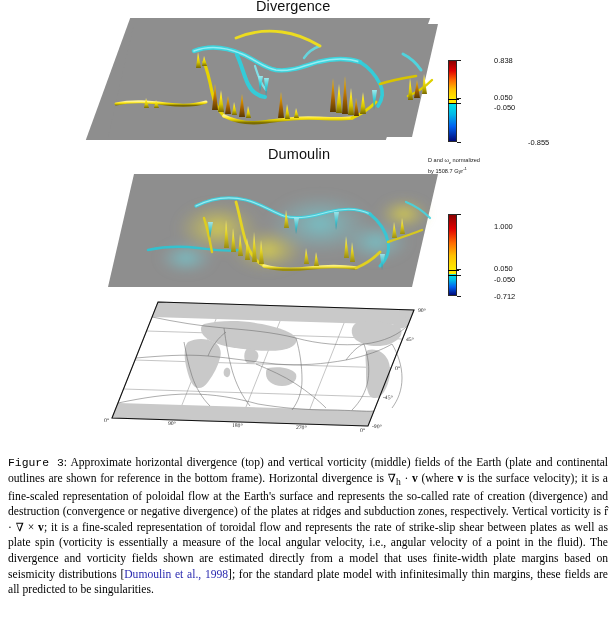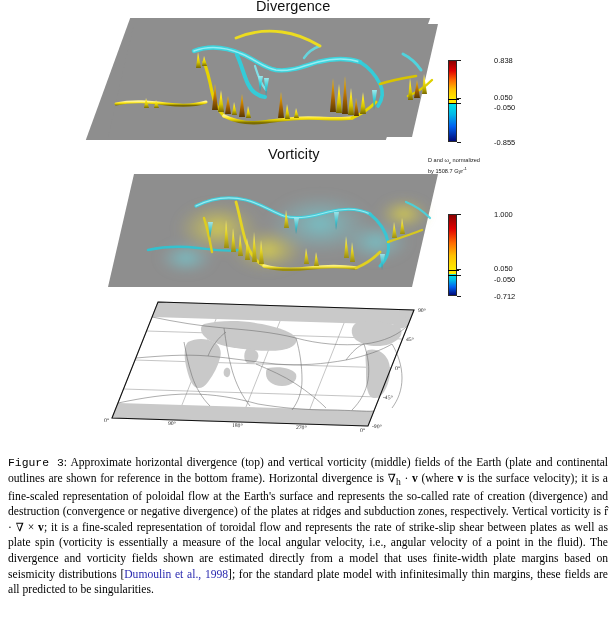--- a/index.html
+++ b/index.html
@@ -248,29 +248,29 @@
     <div class="cbar" id="cbar-d" style="background: linear-gradient(rgb(139, 0, 0) 0%, rgb(224, 0, 0) 12.1%, rgb(255, 106, 0) 24.2%, rgb(255, 192, 0) 35.37%, rgb(255, 232, 0) 46.54%, rgb(255, 232, 0) 52.45%, rgb(0, 228, 234) 53.4%, rgb(0, 184, 232) 66.72%, rgb(0, 96, 240) 81.93%, rgb(0, 10, 120) 100%);">
       <div class="cbar-zeroband" id="zband-d" style="top: 38.1666px; height: 4.84347px;"></div>
     </div>
     <div class="tick" id="tick-d-max" style="top: 0px;"></div>
     <div class="tick" id="tick-d-pz" style="top: 38.1666px;"></div>
     <div class="tick" id="tick-d-nz" style="top: 43.01px;"></div>
     <div class="tick" id="tick-d-min" style="top: 82px;"></div>
     <div class="cbar-label" id="lab-d-max" style="top: 0px;">0.838</div>
     <div class="cbar-label" id="lab-d-pz" style="top: 37.1666px;">0.050</div>
     <div class="cbar-label" id="lab-d-nz" style="top: 47.01px;">-0.050</div>
-    <div class="cbar-label" id="lab-d-min" style="top: 82px;">-0.855</div>
+    <div class="cbar-label" id="lab-d-min" style="top: 82px; margin-left: 34px;">-0.855</div>
   </div>
 
   <div id="normalization-note">
     <span>D and </span><span>ω</span><sub>z</sub><span> normalized</span><br>
     <span>by 1508.7 Gyr</span><sup>-1</sup>
   </div>
 
-  <div class="panel-title" id="title-vorticity">Vorticity</div>
+  <div class="panel-title" id="title-vorticity">Dumoulin</div>
 
   <div class="plate-wrap" id="plate-vorticity-wrap">
     <svg class="plate-svg" id="svg-vorticity" viewBox="0 0 330 125">
       <defs>
         <linearGradient id="gradWarmV" x1="0" y1="1" x2="0" y2="0">
           <stop offset="0%" stop-color="#9a8c10"></stop>
           <stop offset="50%" stop-color="#e0d020"></stop>
           <stop offset="100%" stop-color="#fdf27a"></stop>
         </linearGradient>
         <linearGradient id="gradCoolV" x1="0" y1="0" x2="0" y2="1">
@@ -341,21 +341,21 @@
   </div>
 
   <div class="colorbar-group" id="colorbar-vorticity">
     <div class="cbar" id="cbar-v" style="background: linear-gradient(rgb(139, 0, 0) 0%, rgb(224, 0, 0) 17.38%, rgb(255, 106, 0) 34.76%, rgb(255, 192, 0) 50.81%, rgb(255, 232, 0) 66.85%, rgb(255, 232, 0) 73.89%, rgb(0, 228, 234) 74.41%, rgb(0, 184, 232) 81.72%, rgb(0, 96, 240) 90.08%, rgb(0, 10, 120) 100%);">
       <div class="cbar-zeroband" id="zband-v" style="top: 54.8205px; height: 5.77058px;"></div>
     </div>
     <div class="tick" id="tick-v-max" style="top: 0px;"></div>
     <div class="tick" id="tick-v-pz" style="top: 54.8205px;"></div>
     <div class="tick" id="tick-v-nz" style="top: 60.5911px;"></div>
     <div class="tick" id="tick-v-min" style="top: 82px;"></div>
-    <div class="cbar-label" id="lab-v-max" style="top: 0px;">1.000</div>
+    <div class="cbar-label" id="lab-v-max" style="top: 12px;">1.000</div>
     <div class="cbar-label" id="lab-v-pz" style="top: 53.8205px;">0.050</div>
     <div class="cbar-label" id="lab-v-nz" style="top: 64.5911px;">-0.050</div>
     <div class="cbar-label" id="lab-v-min" style="top: 82px;">-0.712</div>
   </div>
 
   <div id="map-frame">
     <svg viewBox="0 0 330 145" width="330" height="145">
 
       <g>
 

